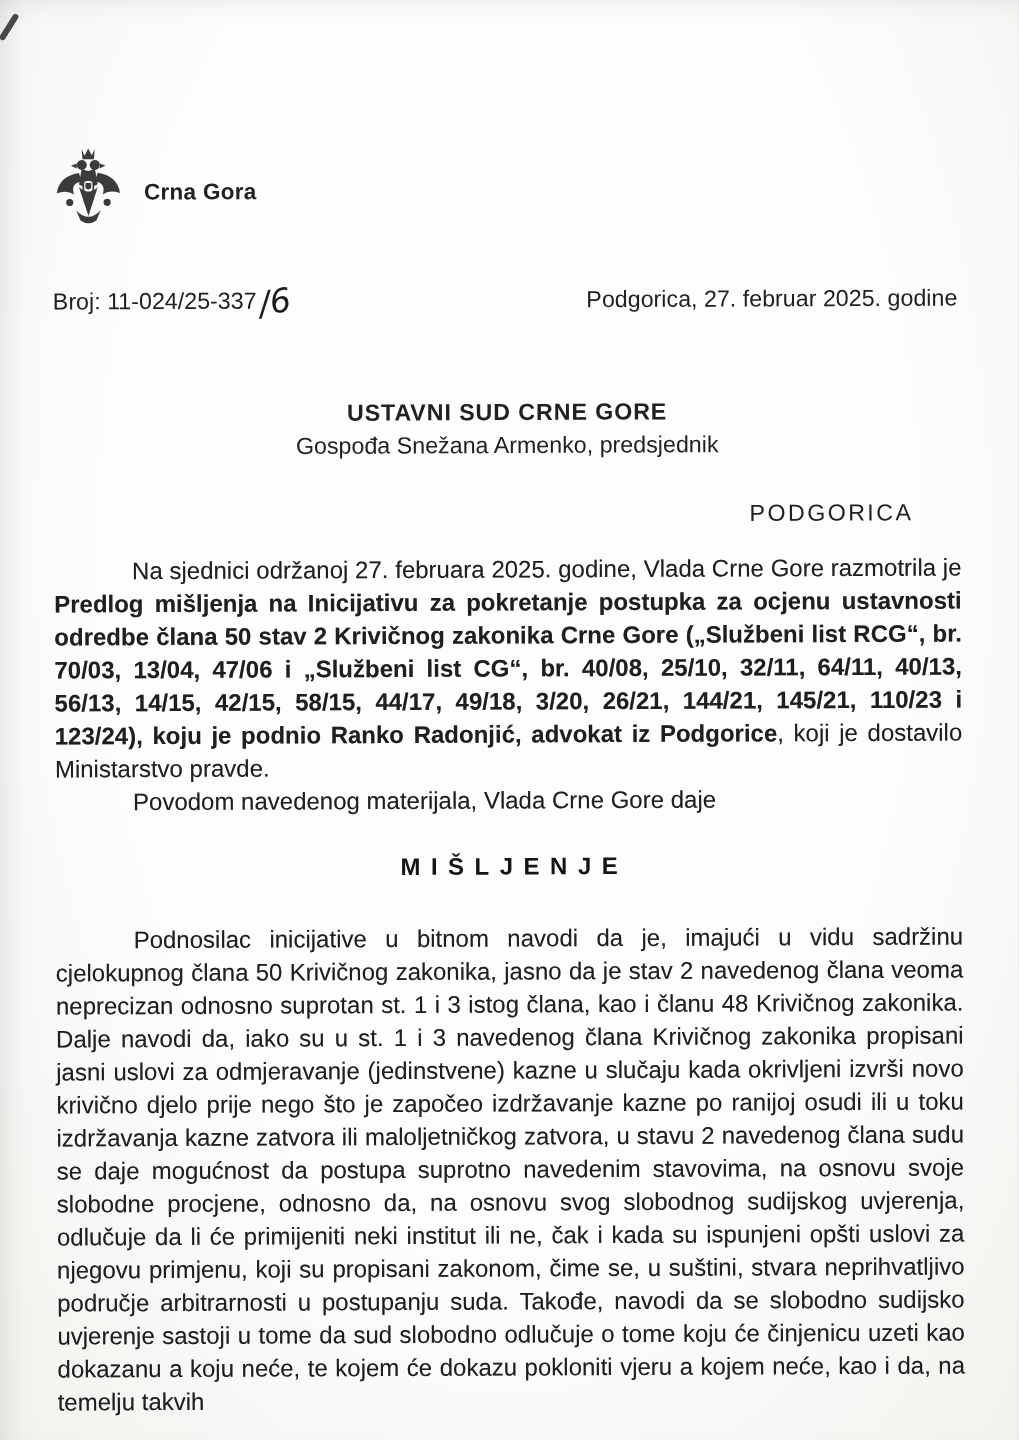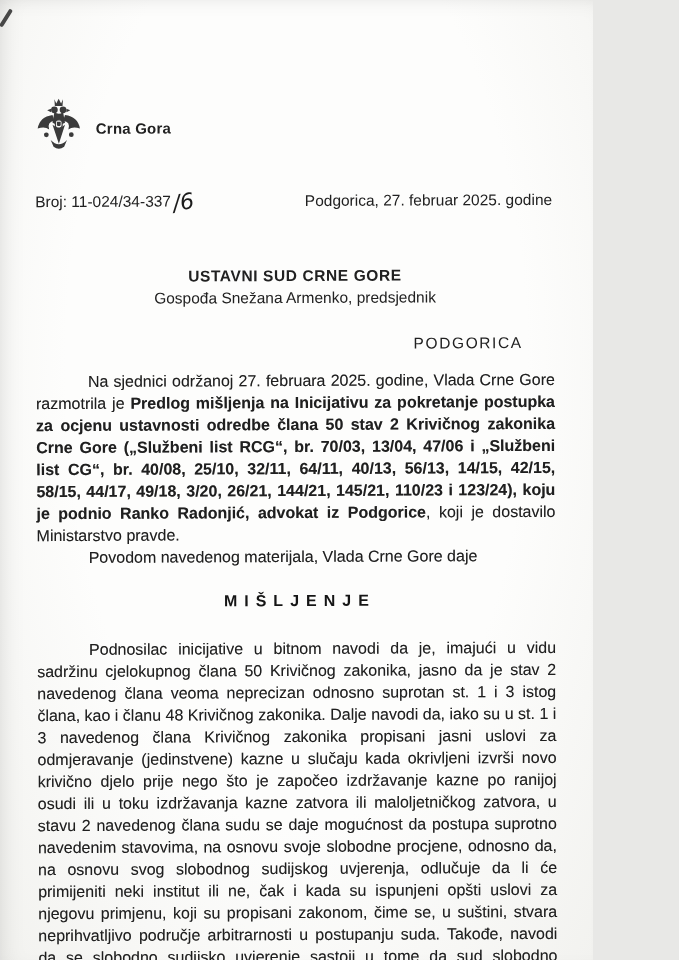--- a/index.html
+++ b/index.html
@@ -4,21 +4,21 @@
 <style>
   html, body { margin: 0; padding: 0; }
   body {
     width: 679px; height: 960px;
     background: #e8e8e6;
     font-family: "Liberation Sans", "DejaVu Sans", sans-serif;
     overflow: hidden;
   }
   .page {
     position: relative;
-    width: 593px; height: 960px;
+    width: 679px; height: 960px;
     background: radial-gradient(ellipse at 50% 38%, #fdfdfc 55%, #f2f2ef 100%);
     box-shadow: inset 18px 0 30px -24px rgba(0,0,0,.18), inset 0 14px 24px -20px rgba(0,0,0,.14);
     color: #212121;
     overflow: hidden;
   }
   .content {
     position: absolute;
     left: 0; top: 0; right: 0;
     padding: 0 38px 0 36px;
     transform: rotate(-0.25deg);
@@ -126,21 +126,21 @@
           <rect x="43" y="48" width="14" height="17" rx="5" fill="#f7f7f5" stroke="#3b3b3b" stroke-width="2.5"></rect>
           <path d="M46 52 h8 v7 q-4 4 -8 0 z" fill="#3b3b3b"></path>
         </svg>
       </div>
       <div class="org">
         <div>Crna Gora</div>
       </div>
     </header>
 
     <div class="refline">
-      <div class="refno"><span>Broj: 11-024/34-337</span><span class="handwritten">/6</span></div>
+      <div class="refno"><span>Broj: 11-024/25-337</span><span class="handwritten">/6</span></div>
       <div class="date">Podgorica, 27. februar 2025. godine</div>
     </div>
 
     <div class="recipient">
       <div class="inst">USTAVNI SUD CRNE GORE</div>
       <div>Gospođa Snežana Armenko, predsjednik</div>
     </div>
 
     <div class="city">PODGORICA</div>
 

